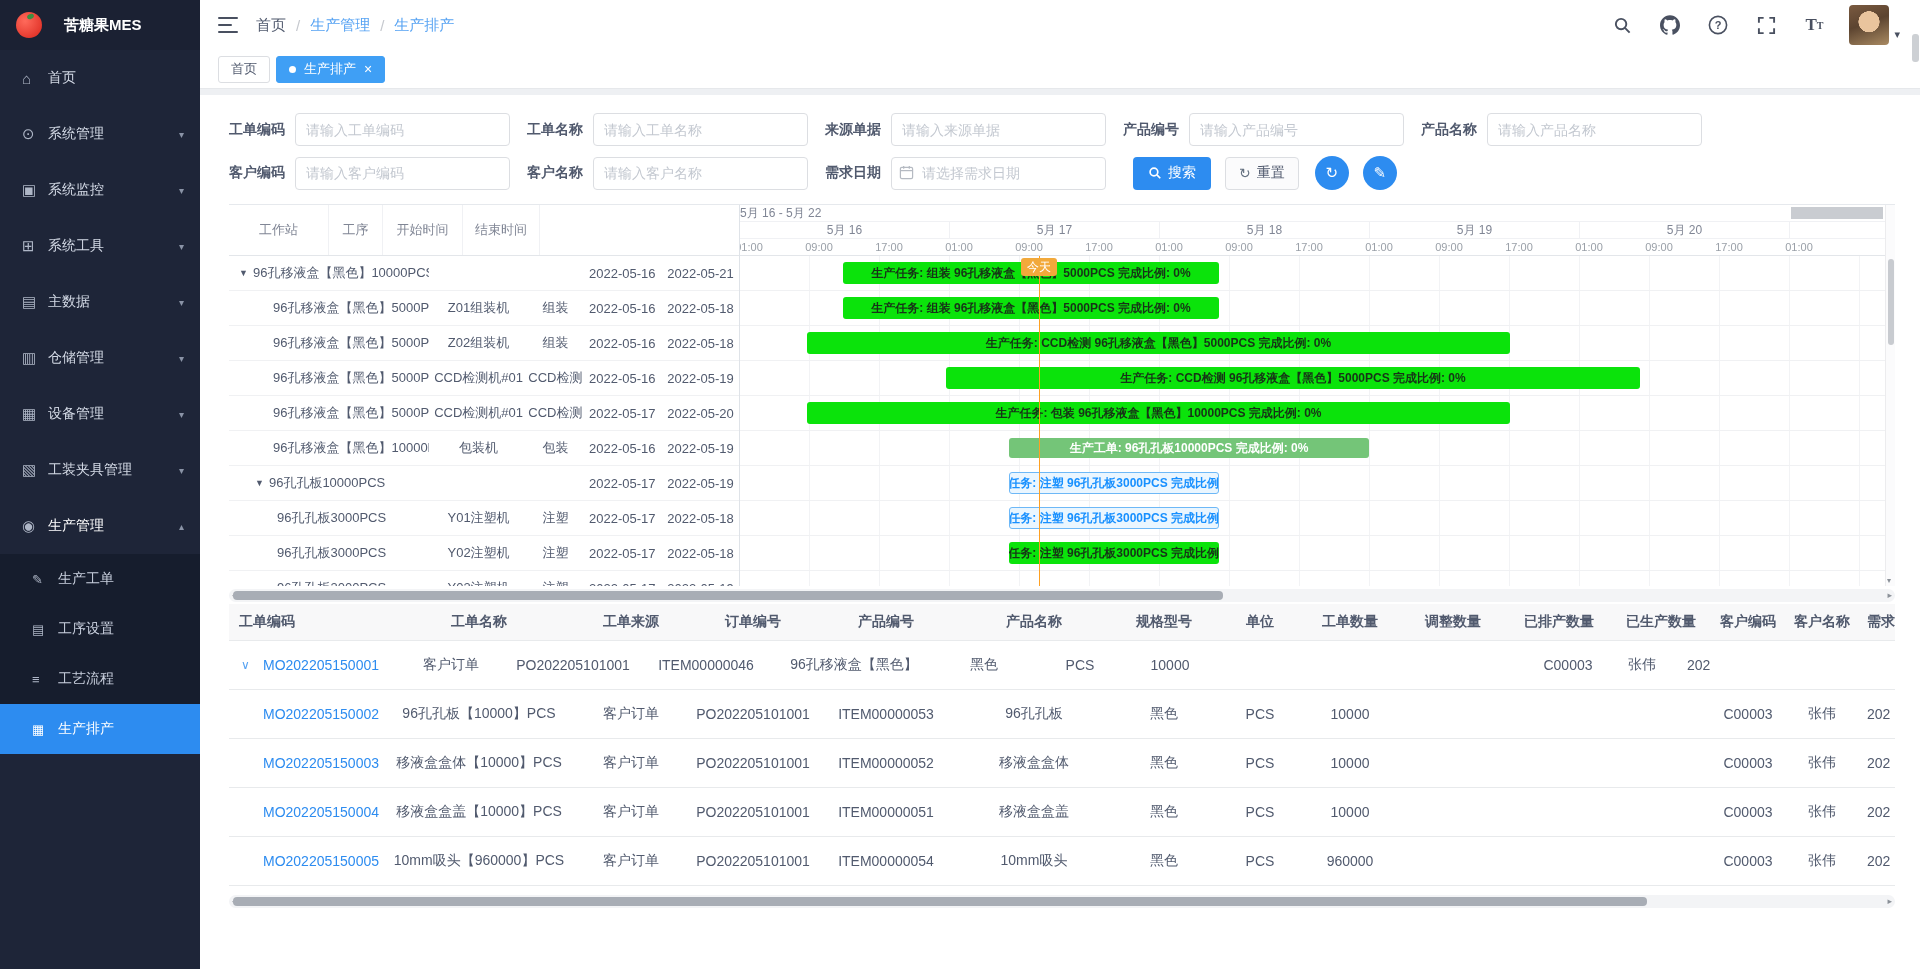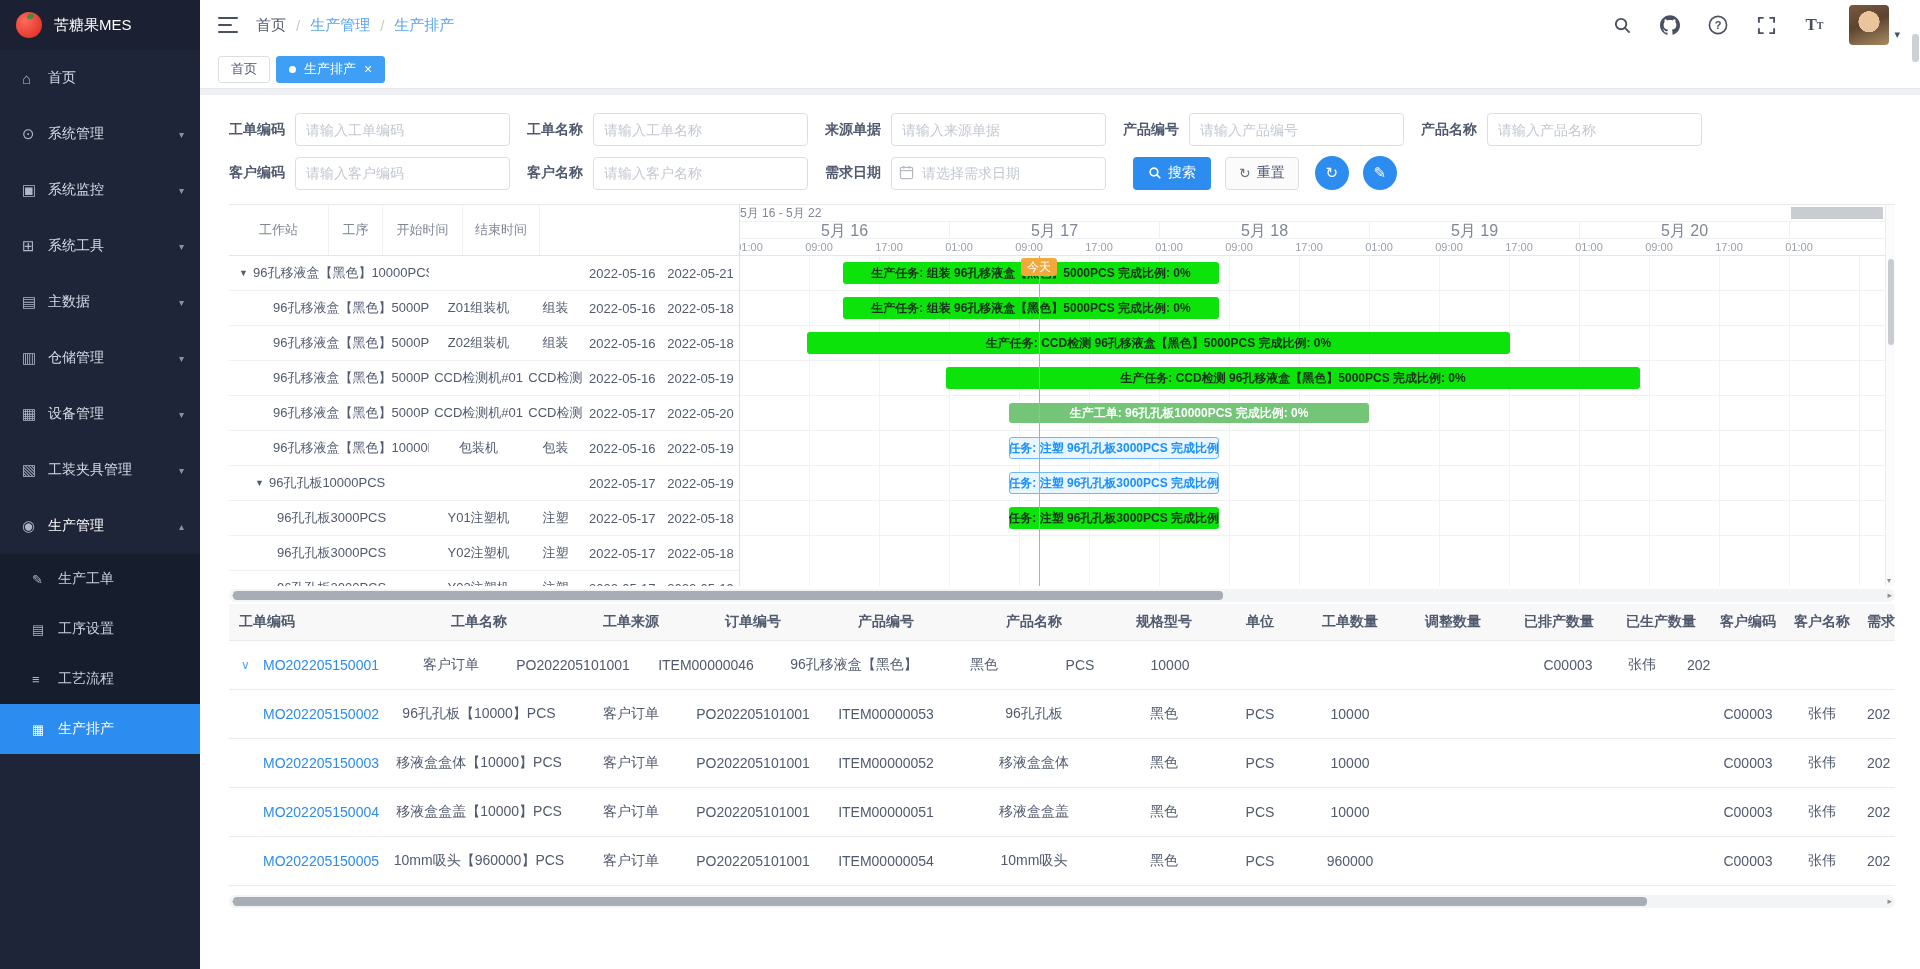--- a/index.html
+++ b/index.html
@@ -5,21 +5,21 @@
 <style>
   *{margin:0;padding:0;box-sizing:border-box}
   html,body{width:1920px;height:969px;overflow:hidden;font-family:"Liberation Sans","DejaVu Sans",sans-serif;background:#fff;color:#515a6e}
   .app{display:flex;width:100%;height:100%}
 
   
   .sidebar{width:200px;flex:none;background:#1e2538;height:100%;overflow:hidden}
   .logo-row{height:50px;display:flex;align-items:center;padding-left:16px;background:#1b2133}
   .logo-icon{width:26px;height:26px;border-radius:50%;background:radial-gradient(circle at 35% 35%,#ff6a5b,#d9251c);position:relative;flex:none}
   .logo-icon::after{content:"";position:absolute;top:2px;left:11px;width:7px;height:5px;border-radius:50%;background:#3e8e41;transform:rotate(-25deg)}
-  .logo-title{color:#fff;font-weight:normal;font-size:15px;margin-left:12px;white-space:nowrap}
+  .logo-title{color:#fff;font-weight:bold;font-size:15px;margin-left:22px;white-space:nowrap}
   .sb-menu{padding-top:0}
   .menu-item{height:56px;display:flex;align-items:center;padding:0 16px 0 22px;color:#d4dae6;font-size:14px;cursor:pointer;white-space:nowrap}
   .menu-item .mi-icon{width:26px;font-size:15px;color:#aeb6c6;flex:none}
   .menu-item .mi-label{flex:1;overflow:hidden}
   .menu-item .mi-arrow{font-size:10px;color:#8a93a6}
   .menu-item.parent-open{color:#fff}
   .menu-item.child{height:50px;background:#161d2d;padding-left:32px;font-size:14px;color:#c9d0de}
   .menu-item.child .mi-icon{font-size:13px}
   .menu-item.child.active{background:#2d8cf0;color:#fff}
   .menu-item.child.active .mi-icon{color:#fff}
@@ -79,21 +79,21 @@
   .glc{display:flex;align-items:center;justify-content:center;overflow:hidden;white-space:nowrap;height:100%}
   .g-lrow .gc0{justify-content:flex-start}
   .g-toggle{font-size:9px;color:#515a6e;margin-right:5px}
   .gc0{width:200px}.gc1{width:100px}.gc2{width:54px}.gc3{width:80px}.gc4{width:77px}
 
   .g-right{flex:1;min-width:0;position:relative;overflow:hidden}
   .g-right-header{height:51px;border-bottom:1px solid #e3e6ea}
   .range-row{height:17px;line-height:17px;font-size:12px;color:#808695;border-bottom:1px solid #f0f1f4;position:relative}
   .range-block{position:absolute;right:2px;top:2px;width:92px;height:12px;background:#c9ccd1}
   .day-row{height:17px;display:flex;border-bottom:1px solid #f0f1f4}
-  .day-cell{width:210px;flex:none;text-align:center;font-size:16px;color:#808695;line-height:17px;border-right:1px solid #f0f1f4}
+  .day-cell{width:210px;flex:none;text-align:center;font-size:12px;color:#808695;line-height:17px;border-right:1px solid #f0f1f4}
   .day-cell:last-child{flex:1;width:auto;border-right:none}
   .hour-row{height:17px;position:relative}
   .hour-tick{position:absolute;top:0;transform:translateX(-50%);font-size:11px;color:#9aa0a8;line-height:17px;white-space:nowrap}
   .g-body{height:330px;position:relative;
     background-image:
       repeating-linear-gradient(90deg,rgba(0,0,0,0) 0,rgba(0,0,0,0) 69px,#f2f3f5 69px,#f2f3f5 70px),
       repeating-linear-gradient(90deg,rgba(0,0,0,0) 0,rgba(0,0,0,0) 209px,#e4e7ea 209px,#e4e7ea 210px)}
   .g-row{height:35px;border-bottom:1px solid #f0f1f3;position:relative}
   .bar{position:absolute;top:6px;height:22px;border-radius:3px;display:flex;align-items:center;justify-content:center;font-size:12px;font-weight:bold;white-space:nowrap;overflow:hidden;z-index:2;cursor:pointer}
   .task-bar{background:#0be30b;color:#173317}
@@ -586,20 +586,23 @@
                   </div>
 
                   <div class="g-row">
                     <div class="bar task-bar" style="left:67px;width:703px">生产任务: CCD检测 96孔移液盒【黑色】5000PCS 完成比例: 0%</div>
                   </div>
 
                   <div class="g-row">
                     <div class="bar task-bar" style="left:206px;width:694px">生产任务: CCD检测 96孔移液盒【黑色】5000PCS 完成比例: 0%</div>
                   </div>
 
+                  <div class="g-row">
+                    <div class="bar task-bar" style="left:67px;width:703px">生产任务: 包装 96孔移液盒【黑色】10000PCS 完成比例: 0%</div>
+                  </div>
 
                   <div class="g-row">
                     <div class="bar parent-bar" style="left:269px;width:360px">生产工单: 96孔孔板10000PCS 完成比例: 0%</div>
                   </div>
 
                   <div class="g-row">
                     <div class="bar select-bar" style="left:269px;width:210px">生产任务: 注塑 96孔孔板3000PCS 完成比例: 0%</div>
                   </div>
 
                   <div class="g-row">

